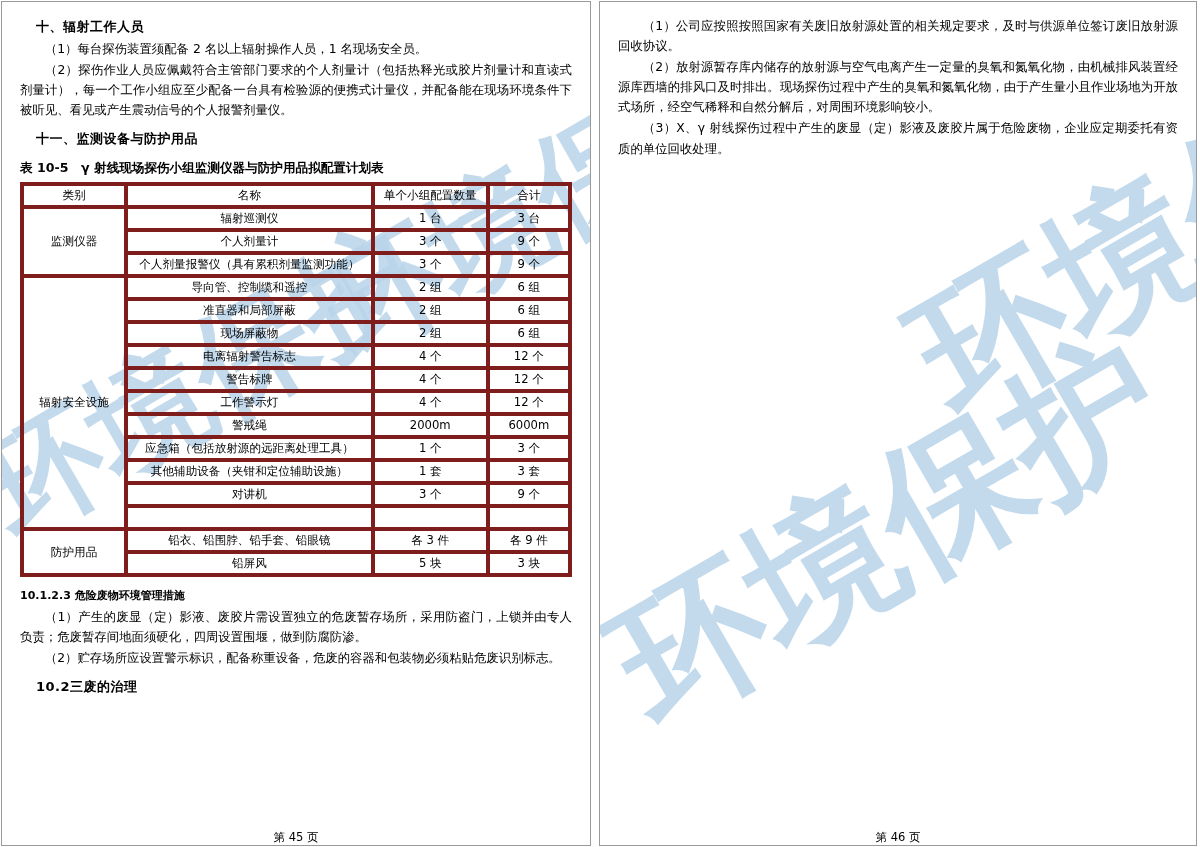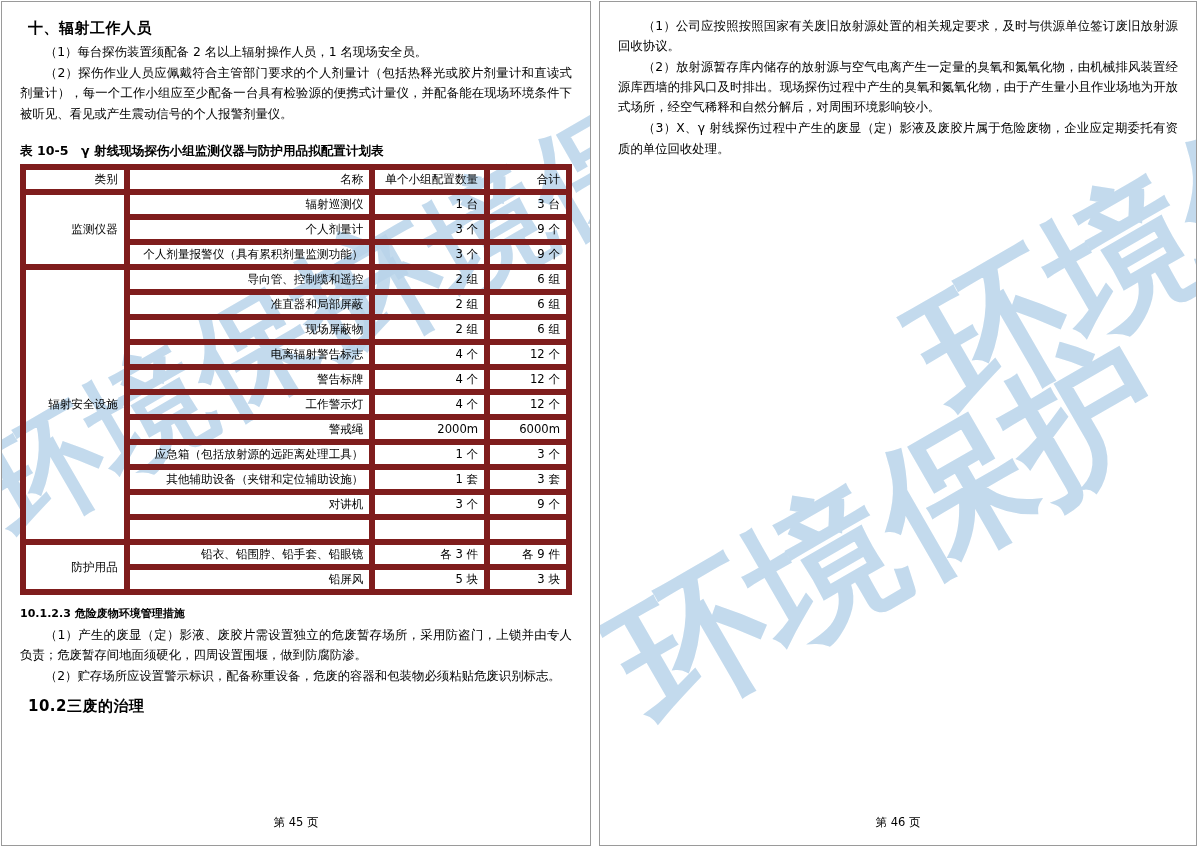--- a/index.html
+++ b/index.html
@@ -41,23 +41,23 @@
     position: relative;
     z-index: 2;
     padding: 14px 18px 0 18px;
     font-size: 12.4px;
     line-height: 1.62;
   }
   .content-right {
     padding-top: 14px;
   }
   h2.heading {
-    font-size: 15px;
+    font-size: 13px;
     font-weight: bold;
-    margin: 0 0 2px 8px;
+    margin: 0 0 2px 16px;
     letter-spacing: 0.5px;
   }
   h3.subheading {
     font-size: 11px;
     font-weight: bold;
     margin: 10px 0 2px 0;
   }
   p.para {
     margin: 0 0 1px 0;
     text-align: justify;
@@ -76,37 +76,37 @@
     font-size: 12.6px;
     margin: 9px 0 3px 0;
   }
   table.dtable {
     border-collapse: collapse;
     width: 100%;
     font-size: 11.6px;
     table-layout: fixed;
   }
   table.dtable td {
-    border: 6px solid #7f1d1d;
-    text-align: right;
+    border: 4px solid #7f1d1d;
+    text-align: center;
     padding: 1px 6px;
     height: 17px;
     line-height: 1.25;
     vertical-align: middle;
   }
   table.dtable td.head {
     font-weight: normal;
   }
   .col-cat { width: 19%; }
   .col-name { width: 45%; }
   .col-qty { width: 21%; }
   .col-sum { width: 15%; }
   .footer {
     position: absolute;
-    bottom: 15px;
+    bottom: 0;
     left: 0;
     right: 0;
     text-align: center;
     font-size: 11.5px;
     z-index: 2;
   }
   
   .wm-layer {
     position: absolute;
     inset: 0;
@@ -160,20 +160,21 @@
     </div>
 
     <div class="content">
 
       <h2 class="heading">十、辐射工作人员</h2>
       <p class="para indent">（1）每台探伤装置须配备 2 名以上辐射操作人员，1 名现场安全员。</p>
       <p class="para indent">（2）探伤作业人员应佩戴符合主管部门要求的个人剂量计（包括热释光或胶片剂量计和直读式剂量计），每一个工作小组应至少配备一台具有检验源的便携式计量仪，并配备能在现场环境条件下被听见、看见或产生震动信号的个人报警剂量仪。</p>
 
       <div class="gap"></div>
 
+      <h2 class="heading">十一、监测设备与防护用品</h2>
 
       <div class="table-title">表 10-5　γ 射线现场探伤小组监测仪器与防护用品拟配置计划表</div>
 
       <table class="dtable">
         <colgroup>
           <col class="col-cat">
             <col class="col-name">
             <col class="col-qty">
             <col class="col-sum">
         </colgroup>

